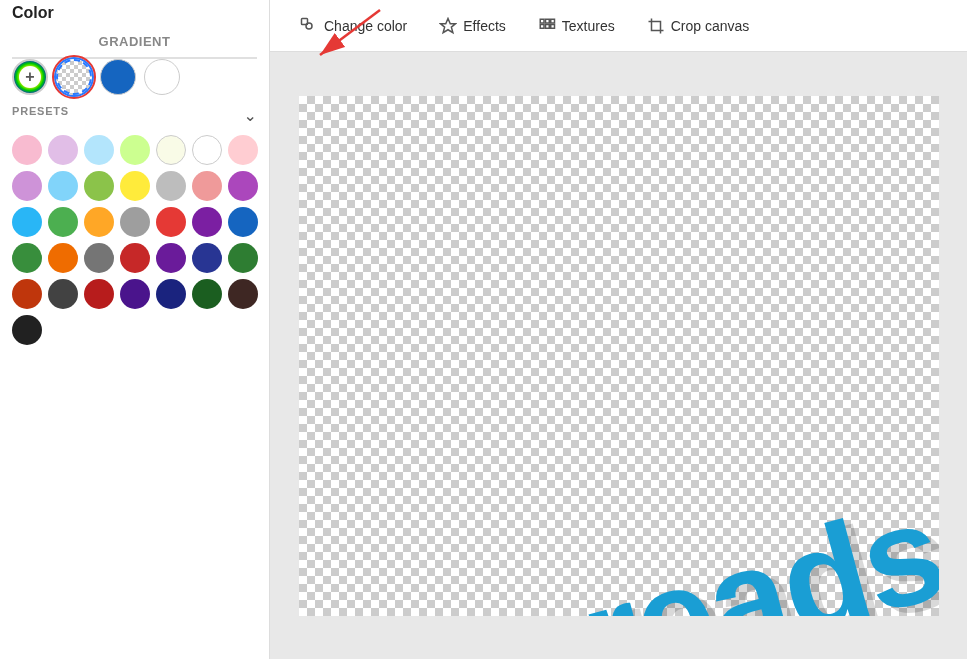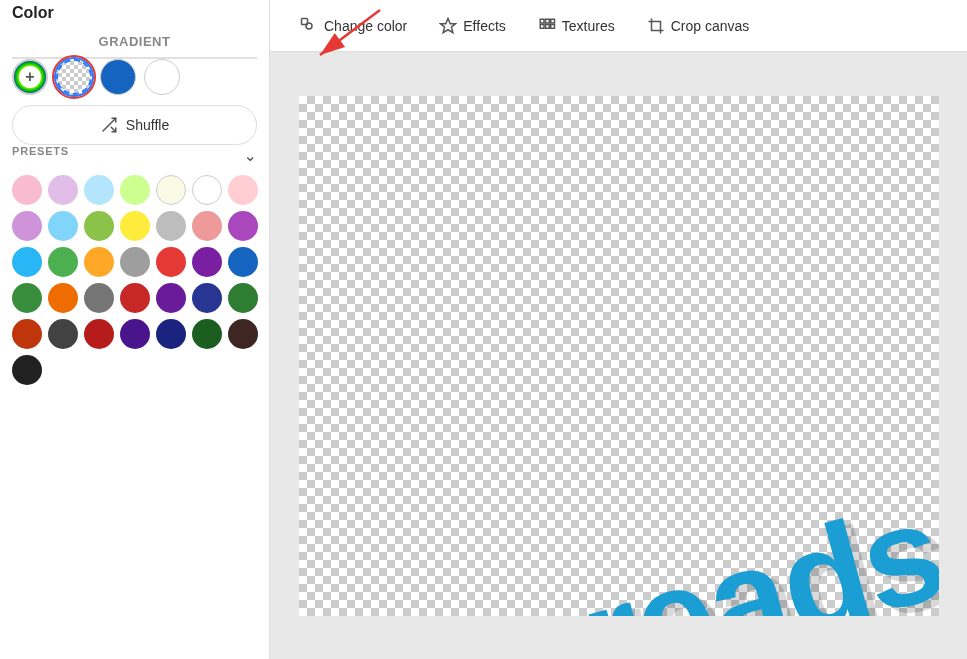--- a/index.html
+++ b/index.html
@@ -234,29 +234,20 @@
     <div class="canvas-colors-row">
       <div class="color-add">
         <div class="color-add-inner">+</div>
       </div>
       <div class="color-transparent color-selected-box"></div>
       <div class="color-circle color-blue"></div>
       <div class="color-circle color-white"></div>
     </div>
   </div>
 
-  <button class="shuffle-btn">
-    <svg width="18" height="18" viewBox="0 0 24 24" fill="none" stroke="#555" stroke-width="2" stroke-linecap="round" stroke-linejoin="round">
-      <polyline points="16 3 21 3 21 8"></polyline>
-      <line x1="4" y1="20" x2="21" y2="3"></line>
-      <polyline points="21 16 21 21 16 21"></polyline>
-      <line x1="15" y1="15" x2="21" y2="21"></line>
-    </svg>
-    <span>Shuffle</span>
-  </button>
 
   <div>
     <div class="presets-header">
       <div class="section-label">PRESETS</div>
       <span class="presets-chevron">⌄</span>
     </div>
     <div class="color-grid" id="presets-grid">
         <div class="preset-dot" style="background: rgb(248, 187, 208); border: none;"></div>
         <div class="preset-dot" style="background: rgb(225, 190, 231); border: none;"></div>
         <div class="preset-dot" style="background: rgb(179, 229, 252); border: none;"></div>

